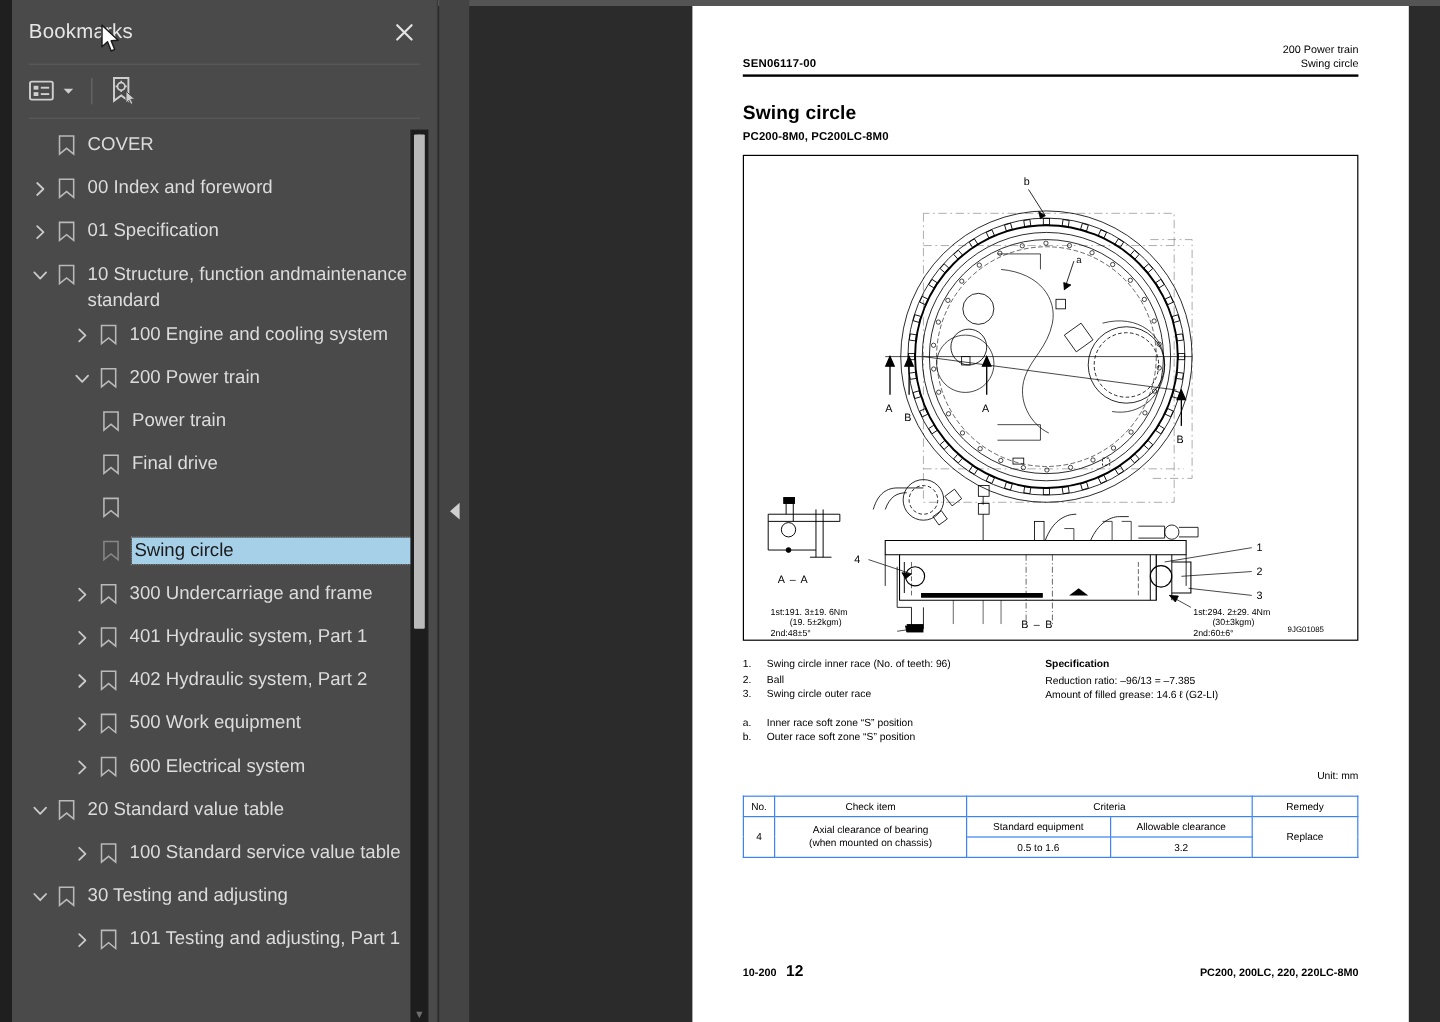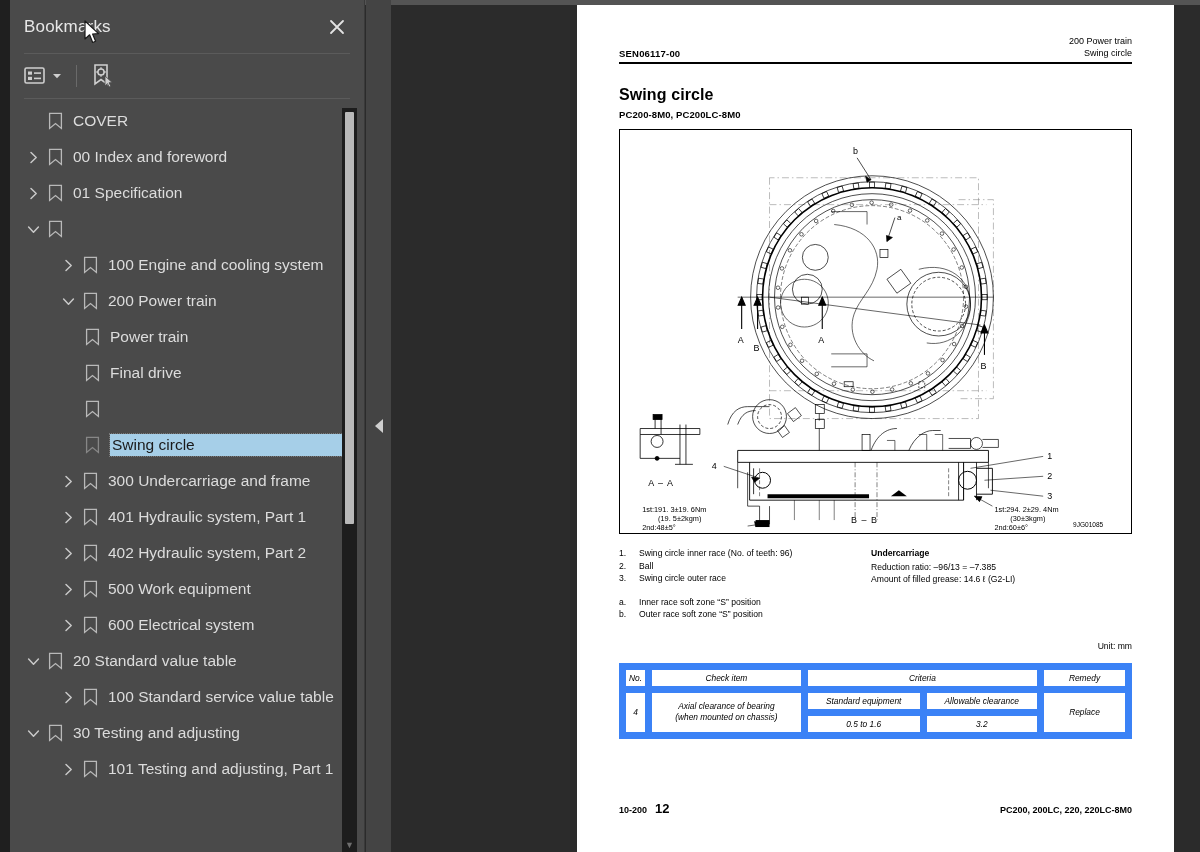--- a/index.html
+++ b/index.html
@@ -137,21 +137,21 @@
   .legend-left { width: 252px; flex: 0 0 252px; }
   .legend-right { flex: 1 1 auto; }
   .lrow { display: flex; }
   .lnum { width: 20px; flex: 0 0 20px; }
   .spec-title { font-weight: bold; margin-bottom: 1px; }
   .legend-gap { height: 11px; }
 
   .unit-line { text-align: right; font-size: 8.6px; margin-top: 20px; margin-bottom: 12px; }
   table.spec-table { width: 100%; border-collapse: collapse; font-size: 8.4px; }
   table.spec-table td, table.spec-table th {
-    border: 7px solid #3b82f6; padding: 3px 2px; text-align: center; font-weight: normal; font-style: italic;
+    border: 1px solid #3b82f6; padding: 3px 2px; text-align: center; font-weight: normal;
   }
   table.spec-table .thead td { padding: 3px 2px; }
   td.check-item { text-align: left; padding-left: 4px; line-height: 11px; }
   td.no-cell { width: 26px; font-weight: bold; }
   td.remedy-cell { width: 88px; }
 
   .doc-foot {
     position: absolute; left: 42px; right: 42px; bottom: 36px;
     display: flex; align-items: baseline; justify-content: space-between;
     font-size: 9px; font-weight: bold;
@@ -249,20 +249,21 @@
             <div class="twisty">
               <svg width="13" height="11" viewBox="0 0 13 11">
                 <path d="M1.6 3 L6.5 8.2 L11.4 3" fill="none" stroke="#c9c9c9" stroke-width="1.5" stroke-linecap="round" stroke-linejoin="round"></path>
               </svg>
             </div>
             <div class="bm-icon">
               <svg width="15" height="18" viewBox="0 0 15 18">
                 <path d="M1.6 1.3 L13.4 1.3 L13.4 16.4 L7.5 11.6 L1.6 16.4 Z" fill="none" stroke="#b9b9b9" stroke-width="1.3"></path>
               </svg>
             </div>
+            <div class="node-label">10 Structure, function andmaintenance standard</div>
           </div>
           <div class="node lvl1">
             <div class="twisty">
               <svg width="11" height="13" viewBox="0 0 11 13">
                 <path d="M3 1.5 L8.2 6.5 L3 11.5" fill="none" stroke="#c9c9c9" stroke-width="1.5" stroke-linecap="round" stroke-linejoin="round"></path>
               </svg>
             </div>
             <div class="bm-icon">
               <svg width="15" height="18" viewBox="0 0 15 18">
                 <path d="M1.6 1.3 L13.4 1.3 L13.4 16.4 L7.5 11.6 L1.6 16.4 Z" fill="none" stroke="#b9b9b9" stroke-width="1.3"></path>
@@ -716,21 +717,21 @@
             <div class="lrow">
                 <span class="lnum">a.</span>
                 <span>Inner race soft zone “S” position</span>
               </div>
             <div class="lrow">
                 <span class="lnum">b.</span>
                 <span>Outer race soft zone “S” position</span>
               </div>
           </div>
           <div class="legend-right">
-            <div class="spec-title">Undercarriage</div>
+            <div class="spec-title">Specification</div>
             <div>Reduction ratio:  –96/13 = –7.385</div>
             <div>Amount of filled grease:  14.6 ℓ (G2-LI)</div>
           </div>
         </div>
 
         <div class="unit-line">Unit: mm</div>
         <table class="spec-table">
           <tbody>
               <tr class="thead">
             <td class="no-cell" rowspan="1">No.</td>

